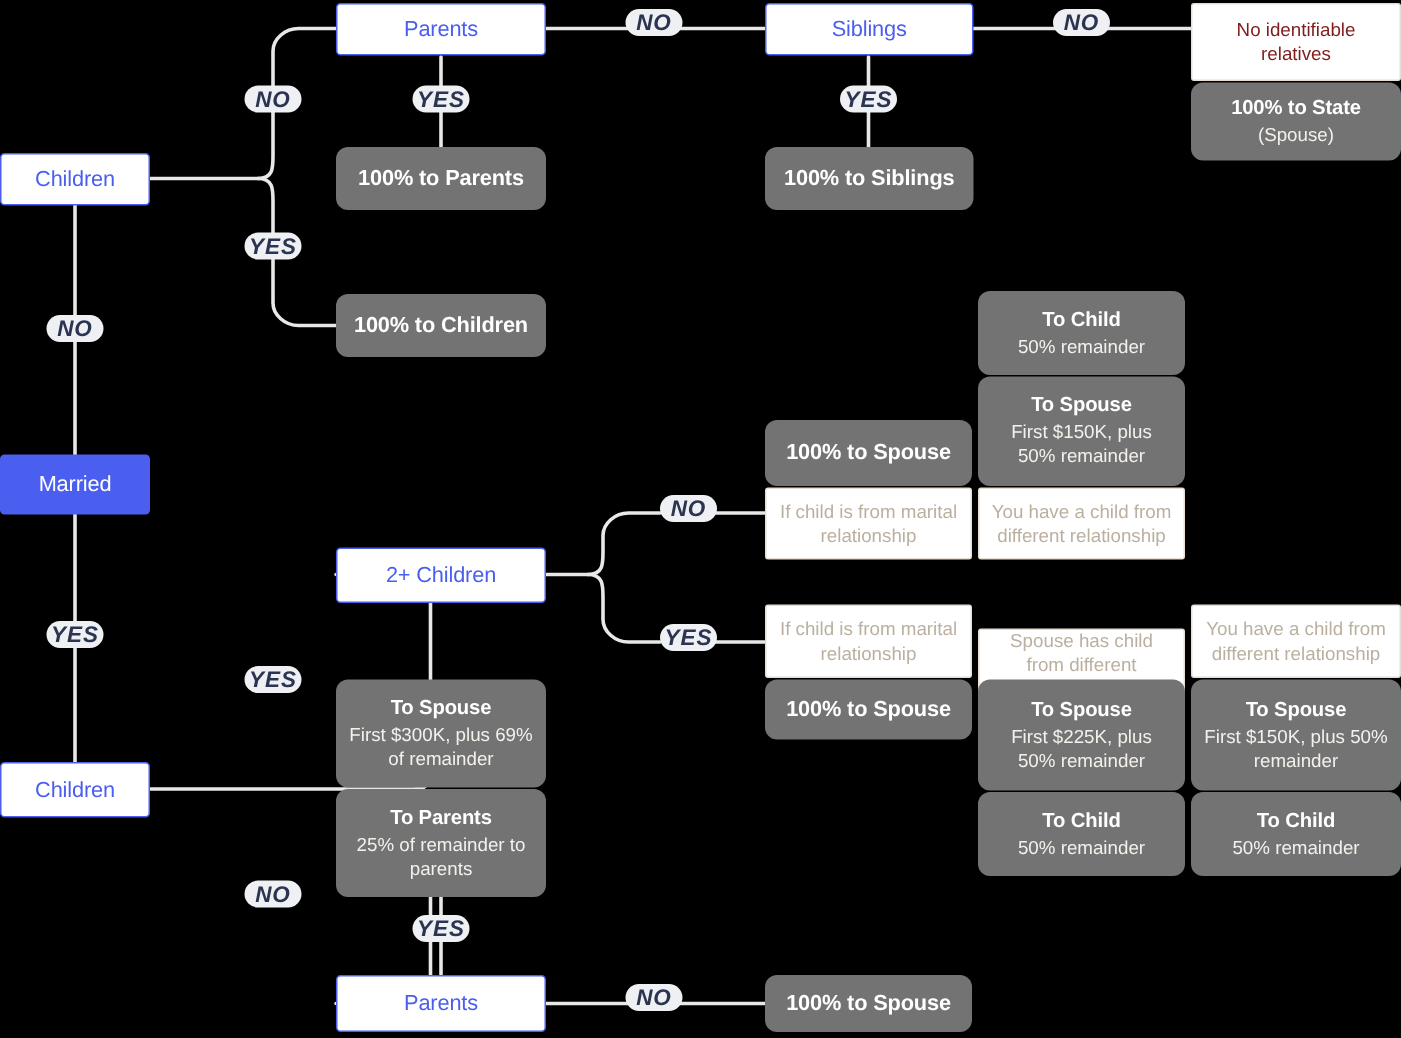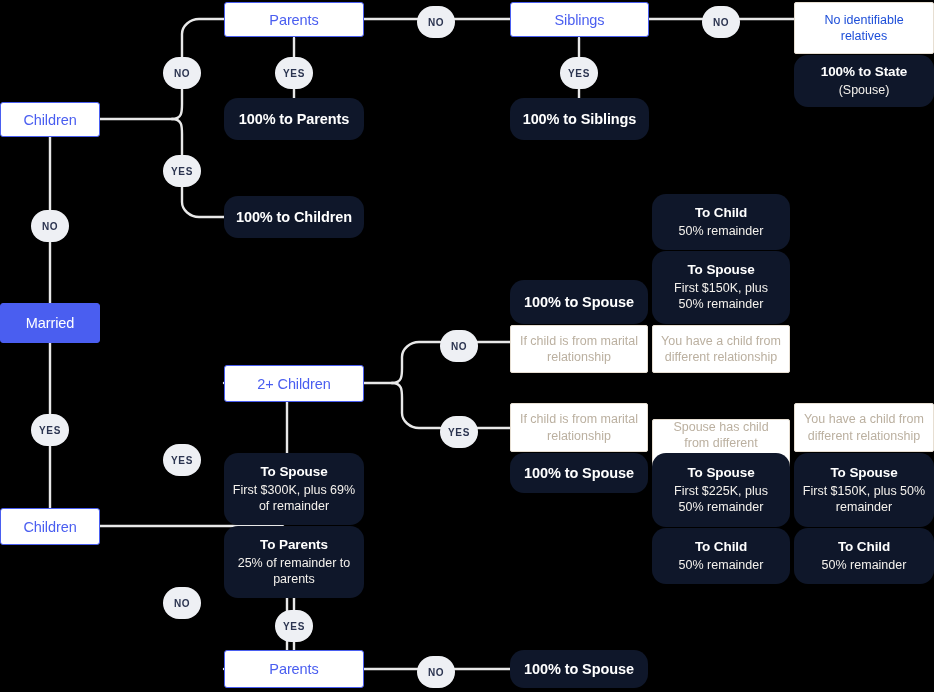--- a/index.html
+++ b/index.html
@@ -41,23 +41,23 @@
     letter-spacing: -0.1px;
   }
   
   .decision.active {
     background: #4a5ef0;
     border-color: #4a5ef0;
     color: #ffffff;
   }
   
   .outcome {
-    background: #0f172a;
+    background: #737373;
     color: #ffffff;
-    border-radius: 14px;
+    border-radius: 8px;
     padding: 6px 8px;
   }
   .outcome .title {
     font-weight: bold;
     font-size: 13.5px;
     line-height: 1.25;
     letter-spacing: -0.1px;
   }
   .outcome .sub {
     font-size: 12.5px;
@@ -74,39 +74,40 @@
     background: #ffffff;
     border: 1px solid #e6ded2;
     border-radius: 2px;
     color: #bbb0a0;
     font-size: 12.5px;
     line-height: 1.32;
     padding: 5px 7px;
     font-weight: normal;
   }
   .note.statehdr {
-    color: #1d4ed8;
+    color: #7f1d1d;
   }
   
   .pill {
     position: absolute;
     box-sizing: border-box;
     background: #eef0f4;
     color: #2b3450;
     border-radius: 999px;
     display: flex;
     align-items: center;
     justify-content: center;
-    font-size: 10px;
+    font-size: 15px;
     font-weight: bold;
     letter-spacing: 0.6px;
     width: 38px;
-    height: 32px;
+    height: 18px;
     box-shadow: 0 0 0 1px rgba(0,0,0,0.0);
     z-index: 5;
+    font-style: italic;
   }
 </style>
 </head>
 <body>
 
 <div id="canvas">
 
   <svg class="wires" viewBox="0 0 934 692" fill="none">
     <g stroke="#e8e8e8" stroke-width="2.4" fill="none" stroke-linecap="round">
 

